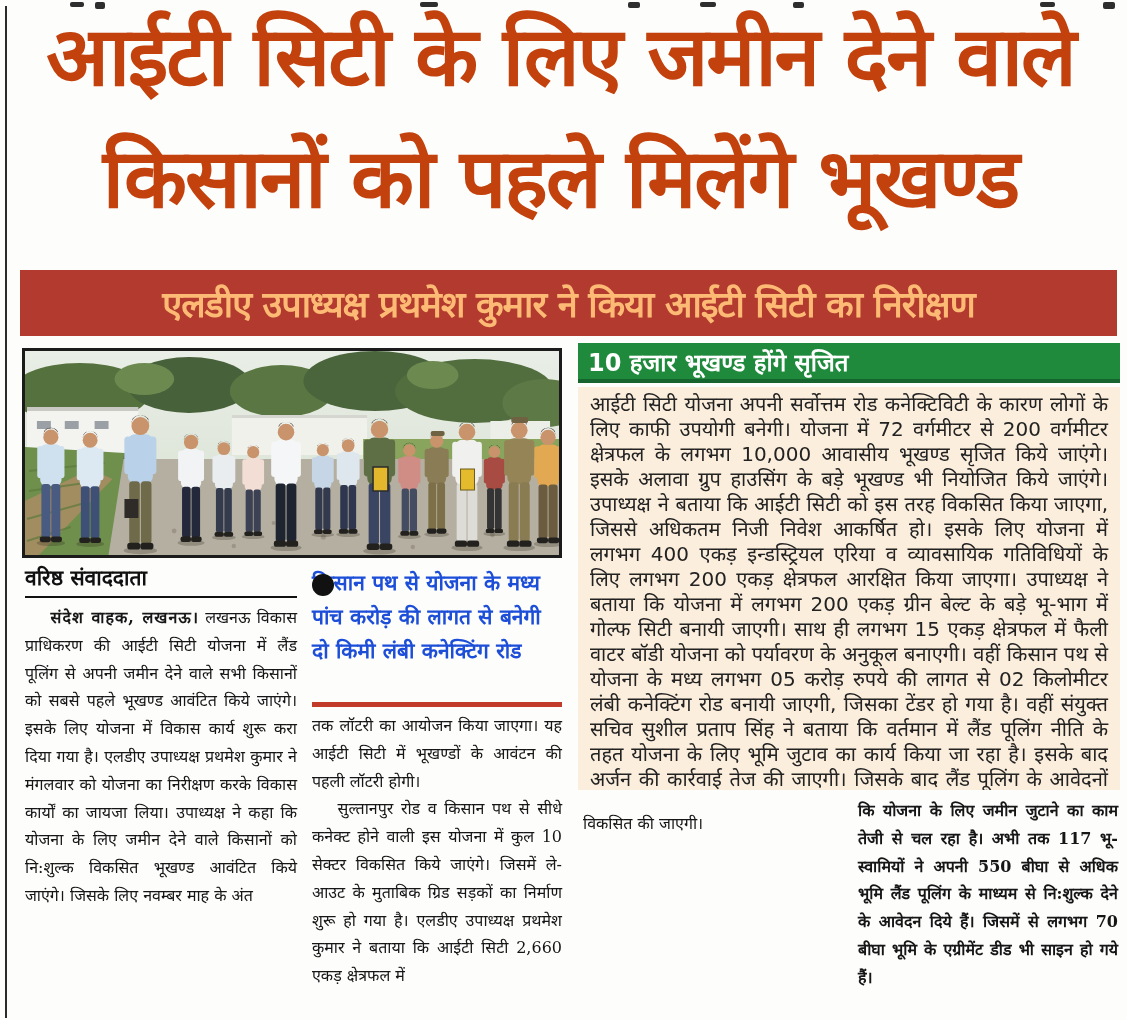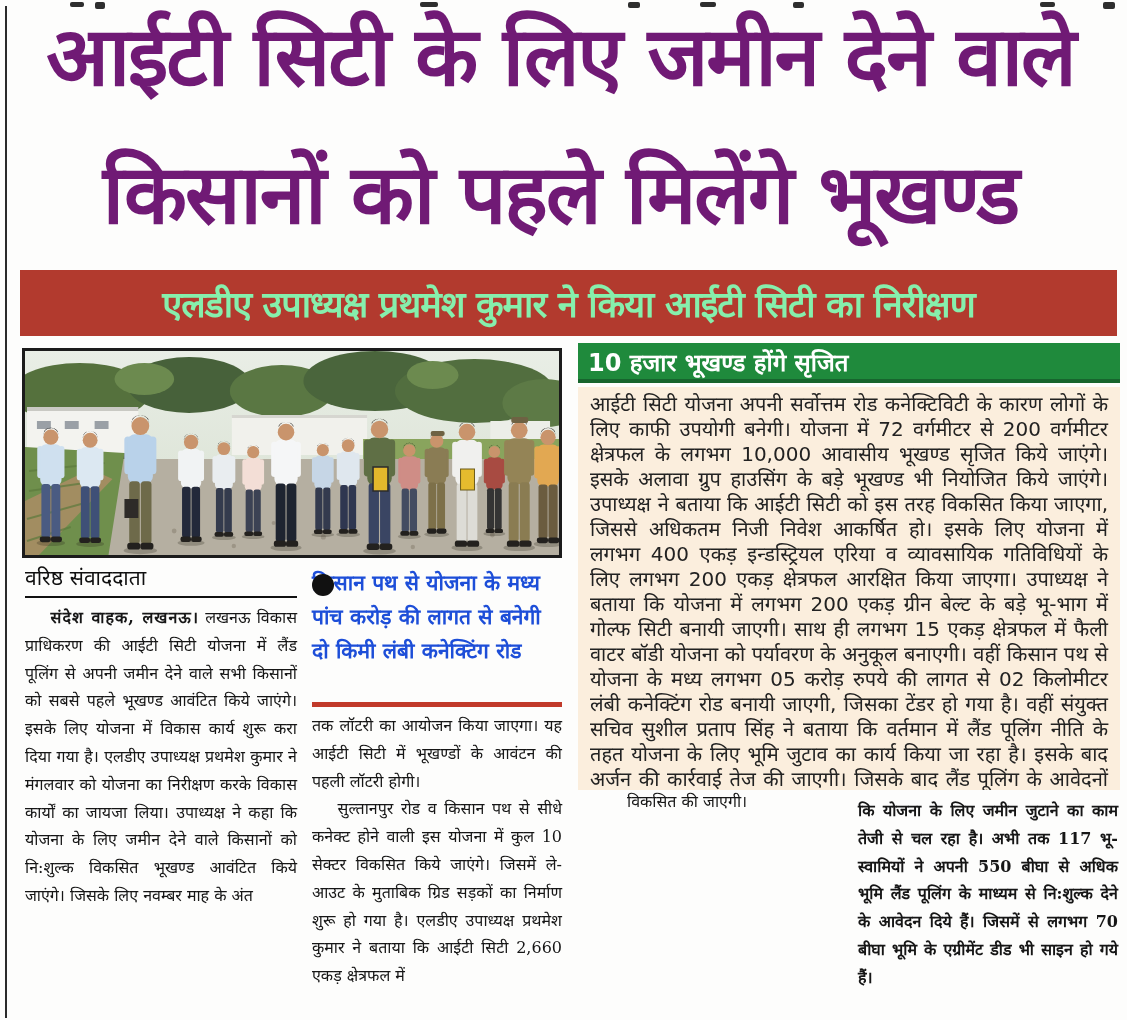--- a/index.html
+++ b/index.html
@@ -16,56 +16,56 @@
     width:1127px;height:1020px;position:relative;overflow:hidden;
     background:#fdfdfc;color:var(--ink);
     font-family:"DejaVu Sans","Liberation Sans",sans-serif;
   }
   .left-edge{position:absolute;left:5px;top:6px;width:2px;height:1012px;background:#2b2b2b;}
   .frag{position:absolute;top:2px;background:#2e2e2e;border-radius:2px;height:5px;}
 
   
   .headline-line{
     position:absolute;left:20px;right:26px;text-align:center;
-    font-weight:800;color:#701a75;font-size:82px;line-height:1.2;
+    font-weight:800;color:#c2410c;font-size:82px;line-height:1.2;
     letter-spacing:-2px;white-space:nowrap;
   }
-  .hl1{top:8px;} .hl2{top:130px;margin-top:16px;}
+  .hl1{top:8px;} .hl2{top:130px;}
 
   
   .subhead{
     position:absolute;left:20px;top:270px;width:1097px;height:66px;
     background:var(--banner-red);
     display:flex;align-items:center;justify-content:center;
   }
-  .subhead span{color:#86efac;font-size:36px;font-weight:700;letter-spacing:-1px;white-space:nowrap;}
+  .subhead span{color:#fdba74;font-size:36px;font-weight:700;letter-spacing:-1px;white-space:nowrap;}
 
   
   .photo-frame{
     position:absolute;left:22px;top:348px;width:540px;height:210px;
     border:3px solid #1b1b1b;background:#cfd4c9;
   }
   .photo-frame svg{display:block;width:100%;height:100%;}
 
-  .byline{position:absolute;left:25px;top:563px;font-size:21px;font-weight:400;color:#101010;}
+  .byline{position:absolute;left:25px;top:563px;font-size:21px;font-weight:700;color:#101010;}
   .byline-rule{position:absolute;left:25px;top:596px;width:272px;height:2px;background:#111;}
 
   
   .body-col{
     position:absolute;
     font-family:"DejaVu Serif","Liberation Serif",serif;
     font-size:16px;line-height:27.8px;color:#161616;
     text-align:justify;
   }
   .body-col p{margin:0;}
   .body-col p.indent{text-indent:1.6em;}
   .lead-in{font-weight:700;letter-spacing:1px;}
   .col1{left:25px;top:604px;width:272px;}
   .col2{left:312px;top:712px;width:250px;}
-  .col3{left:583px;top:788px;width:270px;margin-left:44px;}
+  .col3{left:583px;top:810px;width:270px;}
   .col4{left:858px;top:797px;width:260px;font-weight:bold;}
 
   
   .pull{position:absolute;left:312px;top:566px;width:252px;}
   .pull-dot{position:absolute;left:0;top:8px;width:22px;height:22px;border-radius:50%;background:#111;}
   .pull-text{font-size:21px;font-weight:700;line-height:34px;color:#1d4ed8;}
   .pull-rule{position:absolute;left:312px;top:702px;width:250px;height:5px;background:var(--rule-red);}
 
   
   .green-banner{

